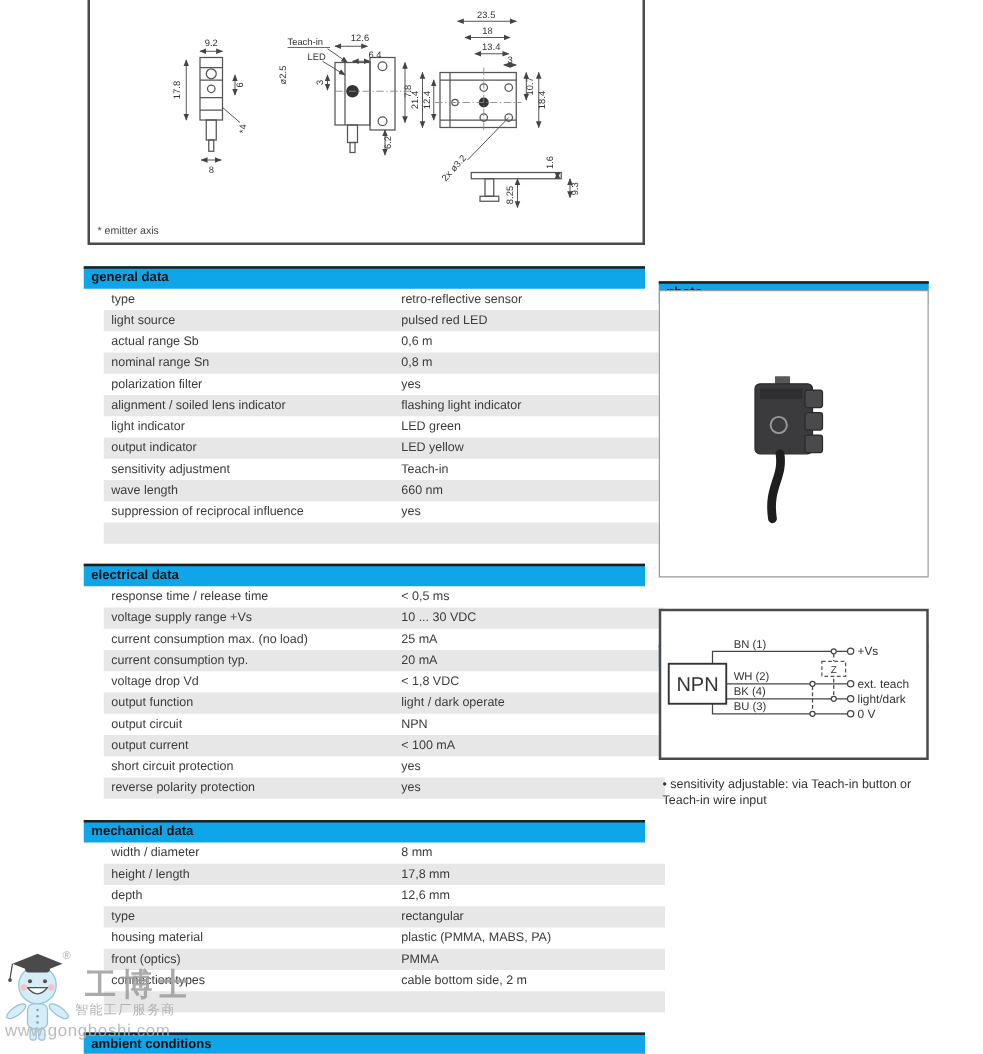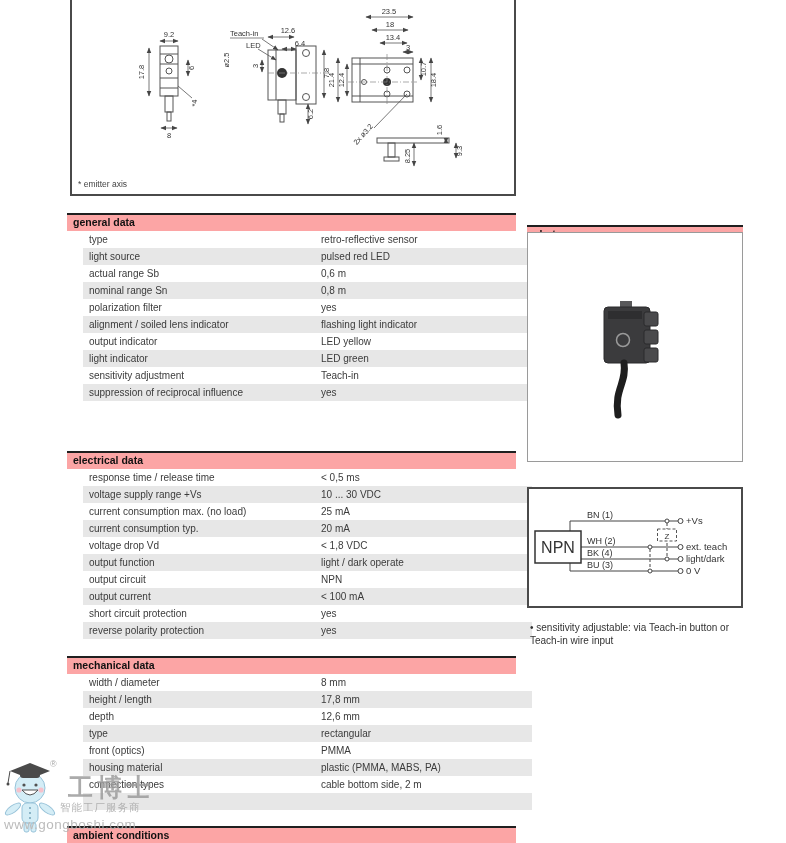--- a/index.html
+++ b/index.html
@@ -11,21 +11,21 @@
   
   .draw-box{
     position:absolute;left:70px;top:-6px;width:446px;height:202px;
     box-sizing:border-box;border:2px solid #4a4a4a;background:#fff;
   }
   .draw-box svg{position:absolute;left:0;top:4px;}
   .emitter-note{position:absolute;left:6px;bottom:5px;font-size:8.5px;color:#444;}
   
   .sect-head{
     position:absolute;box-sizing:border-box;height:18px;
-    background:#fca5a5;border-top:2px solid #1f1f1f;
+    background:#0ea5e9;border-top:2px solid #1f1f1f;
     font-weight:bold;font-size:10.5px;line-height:15px;padding-left:6px;color:#111;
     white-space:nowrap;overflow:hidden;
   }
   .w-left{width:449px;left:67px;}
   .w-right{width:216px;left:527px;}
   
   .tbl{position:absolute;left:83px;width:449px;}
   .trow{height:17px;line-height:17px;font-size:10px;position:relative;white-space:nowrap;overflow:hidden;}
   .tbl > .trow:nth-of-type(even){background:#e7e7e7;}
   .trow .lab{padding-left:6px;}
@@ -189,34 +189,38 @@
       <span class="lab">polarization filter</span>
       <span class="val">yes</span>
     </div>
 
     <div class="trow">
       <span class="lab">alignment / soiled lens indicator</span>
       <span class="val">flashing light indicator</span>
     </div>
 
     <div class="trow">
+      <span class="lab">light indicator</span>
+      <span class="val">LED green</span>
+    </div>
+
+    <div class="trow">
       <span class="lab">output indicator</span>
       <span class="val">LED yellow</span>
     </div>
 
     <div class="trow">
-      <span class="lab">light indicator</span>
-      <span class="val">LED green</span>
-    </div>
-
-    <div class="trow">
       <span class="lab">sensitivity adjustment</span>
       <span class="val">Teach-in</span>
     </div>
 
+    <div class="trow">
+      <span class="lab">wave length</span>
+      <span class="val">660 nm</span>
+    </div>
 
     <div class="trow">
       <span class="lab">suppression of reciprocal influence</span>
       <span class="val">yes</span>
     </div>
 
     <div class="trow">
       <span class="lab"></span>
       <span class="val"></span>
     </div>
@@ -293,27 +297,27 @@
       <span class="lab">depth</span>
       <span class="val">12,6 mm</span>
     </div>
 
     <div class="trow">
       <span class="lab">type</span>
       <span class="val">rectangular</span>
     </div>
 
     <div class="trow">
+      <span class="lab">housing material</span>
+      <span class="val">plastic (PMMA, MABS, PA)</span>
+    </div>
+
+    <div class="trow">
       <span class="lab">front (optics)</span>
       <span class="val">PMMA</span>
-    </div>
-
-    <div class="trow">
-      <span class="lab">housing material</span>
-      <span class="val">plastic (PMMA, MABS, PA)</span>
     </div>
 
     <div class="trow">
       <span class="lab">connection types</span>
       <span class="val">cable bottom side, 2 m</span>
     </div>
 
     <div class="trow">
       <span class="lab"></span>
       <span class="val"></span>

